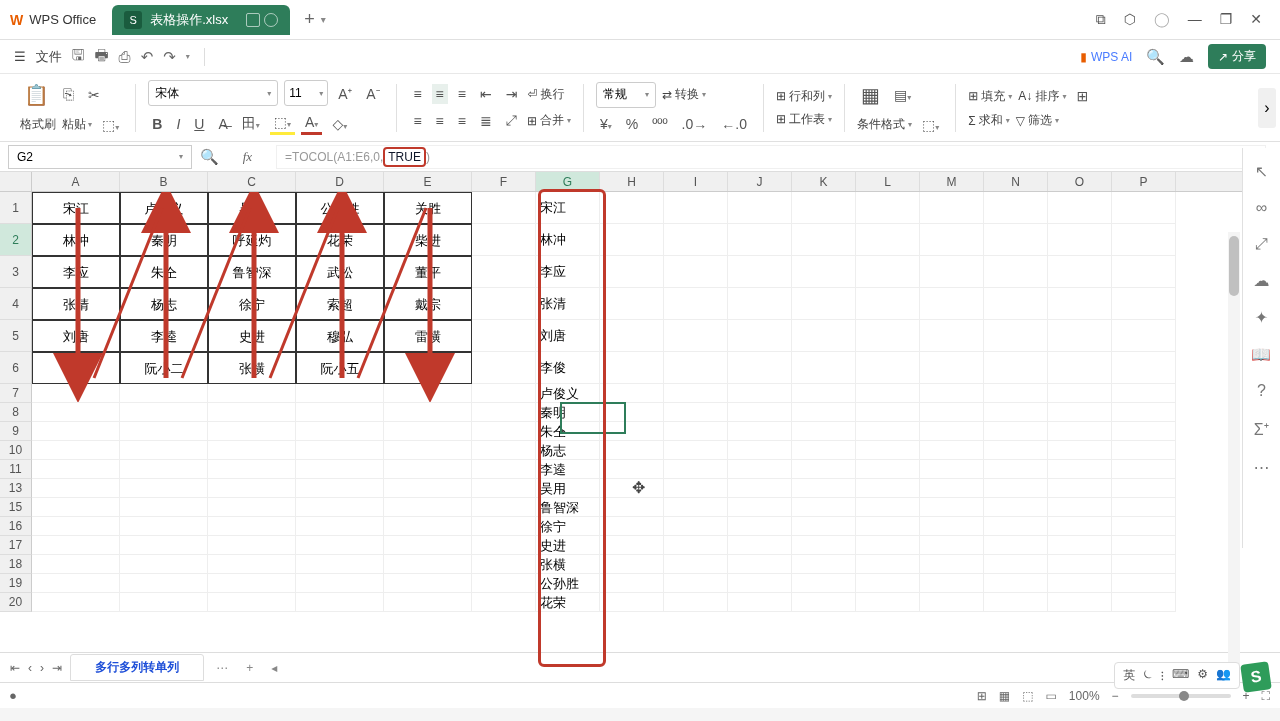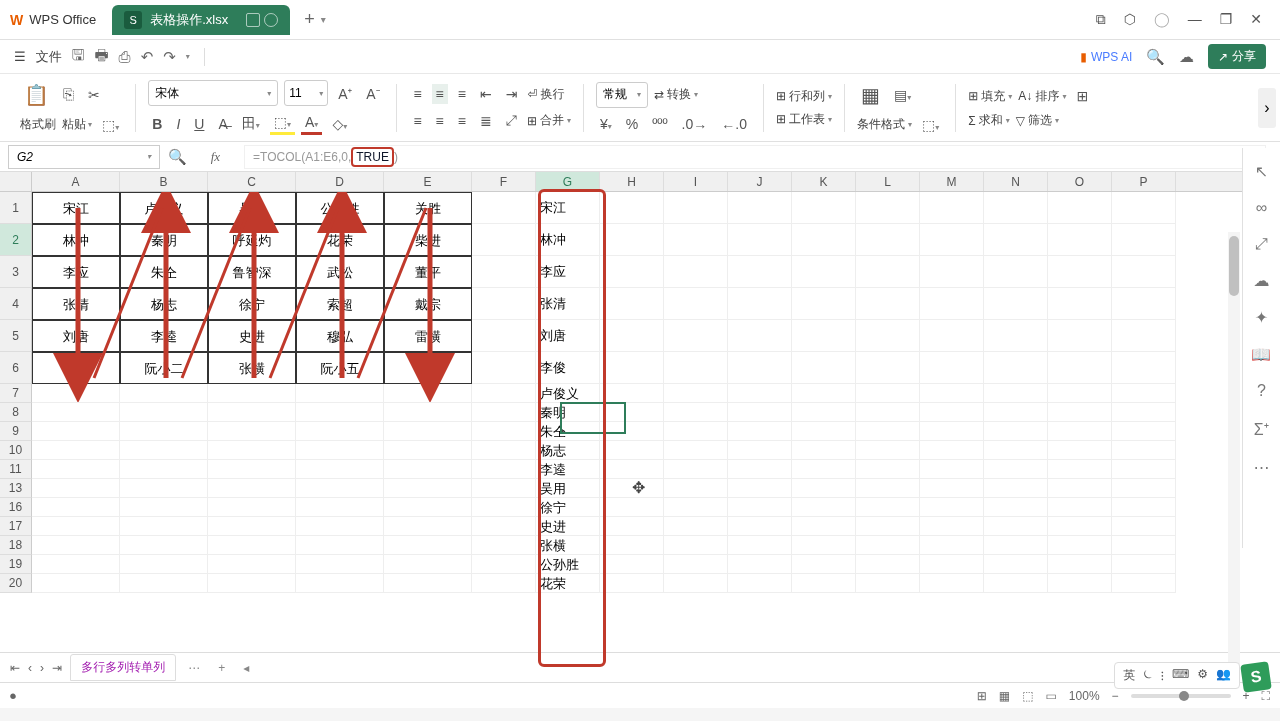--- a/index.html
+++ b/index.html
@@ -38,21 +38,21 @@
 .ribbon-divider { width: 1px; height: 48px; background: #e0e0e0; margin: 0 4px; }
 .font-select { width: 130px; height: 26px; border: 1px solid #ccc; border-radius: 3px; padding: 0 6px; font-size: 12px; display: flex; align-items: center; justify-content: space-between; background: #fff; }
 .size-select { width: 44px; height: 26px; border: 1px solid #ccc; border-radius: 3px; padding: 0 4px; font-size: 12px; display: flex; align-items: center; justify-content: space-between; background: #fff; }
 .ribbon-icon { font-size: 14px; color: #555; padding: 2px 4px; }
 .ribbon-btn { display: flex; align-items: center; gap: 3px; font-size: 12px; color: #444; }
 .drop-ar { font-size: 8px; color: #888; }
 .ribbon-more { position: absolute; right: 4px; top: 50%; transform: translateY(-50%); width: 18px; height: 40px; background: #f0f0f0; display: flex; align-items: center; justify-content: center; border-radius: 3px; }
 
 
 .formula-bar { height: 30px; background: #fff; display: flex; align-items: center; border-bottom: 1px solid #ddd; }
-.name-box { width: 152px; height: 24px; border: 1px solid #ccc; margin: 0 8px; padding: 0 8px; font-size: 12px; display: flex; align-items: center; justify-content: space-between; background: #fff; font-style: italic; }
+.name-box { width: 184px; height: 24px; border: 1px solid #ccc; margin: 0 8px; padding: 0 8px; font-size: 12px; display: flex; align-items: center; justify-content: space-between; background: #fff; }
 .fx-label { font-style: italic; font-family: serif; font-size: 13px; color: #666; margin: 0 24px; }
 .formula-input { flex: 1; height: 24px; border: 1px solid #f0f0f0; padding: 0 8px; font-size: 12px; color: #999; font-family: monospace; display: flex; align-items: center; }
 .formula-highlight { border: 2px solid #c0392b; border-radius: 4px; padding: 1px 3px; color: #0f172a; }
 .formula-drop { width: 14px; text-align: center; color: #888; font-size: 10px; }
 
 
 .grid-area { position: relative; background: #fff; height: 480px; overflow: hidden; }
 .col-headers { display: flex; height: 20px; background: #f0f0f0; border-bottom: 1px solid #ccc; }
 .corner { width: 32px; border-right: 1px solid #ccc; background: #f0f0f0; }
 .col-h { width: 88px; text-align: center; font-size: 12px; color: #555; border-right: 1px solid #ddd; line-height: 20px; }
@@ -69,21 +69,21 @@
 .cell.gcol { text-align: left; padding-left: 4px; }
 .row.tight .cell { line-height: 19px; }
 .cursor-icon { position: absolute; left: 632px; top: 306px; font-size: 16px; color: #444; }
 
 .sel-cell { position: absolute; left: 560px; top: 230px; width: 66px; height: 32px; border: 2px solid #2e7d5a; pointer-events: none; }
 
 
 .sheet-tabs { height: 30px; background: #fff; display: flex; align-items: center; border-top: 1px solid #ddd; padding: 0 8px; gap: 6px; font-size: 12px; }
 .sheet-nav { display: flex; gap: 4px; color: #666; }
 .sheet-nav span { padding: 0 2px; }
-.sheet-tab { background: #fff; padding: 4px 10px; border: 1px solid #ddd; border-radius: 3px 3px 0 0; color: #a21caf; }
+.sheet-tab { background: #fff; padding: 4px 24px; border: 1px solid #ddd; border-radius: 3px 3px 0 0; color: #1d4ed8; font-weight: bold; }
 .sheet-add { color: #888; padding: 0 6px; }
 
 
 .statusbar { height: 26px; background: #fff; display: flex; align-items: center; border-top: 1px solid #ddd; padding: 0 10px; font-size: 12px; color: #666; }
 .statusbar-right { margin-left: auto; display: flex; align-items: center; gap: 12px; }
 .zoom-slider { width: 100px; height: 4px; background: #ddd; position: relative; border-radius: 2px; }
 .zoom-thumb { position: absolute; left: 48px; top: -3px; width: 10px; height: 10px; background: #888; border-radius: 50%; }
 
 
 .side-panel { position: absolute; right: 0; top: 148px; width: 38px; height: 400px; background: #fff; border-left: 1px solid #e0e0e0; display: flex; flex-direction: column; align-items: center; gap: 18px; padding-top: 14px; }
@@ -207,21 +207,21 @@
       <span class="ribbon-icon">≡</span>
       <span class="ribbon-icon">≡</span>
       <span class="ribbon-icon">≣</span>
       <span class="ribbon-icon">⤢</span>
       <span class="ribbon-btn">⊞ <span>合并</span><span class="drop-ar">▾</span></span>
     </div>
   </div>
   <div class="ribbon-divider"></div>
   <div class="ribbon-group">
     <div class="ribbon-row">
-      <div class="font-select" style="width:52px">
+      <div class="font-select" style="width:60px">
           <span>常规</span>
           <span class="drop-ar">▾</span>
         </div>
       <span class="ribbon-btn">⇄ <span>转换</span><span class="drop-ar">▾</span></span>
     </div>
     <div class="ribbon-row">
       <span class="ribbon-icon">¥<span class="drop-ar">▾</span></span>
       <span class="ribbon-icon">%</span>
       <span class="ribbon-icon">ººº</span>
       <span class="ribbon-icon">.0→</span>
@@ -524,20 +524,39 @@
         <div class="cell narrow"></div>
         <div class="cell narrow"></div>
         <div class="cell narrow"></div>
         <div class="cell narrow"></div>
         <div class="cell narrow"></div>
         <div class="cell narrow"></div>
         <div class="cell narrow"></div>
         <div class="cell narrow"></div>
       </div>
       <div class="row tight">
+        <div class="row-h">15</div>
+        <div class="cell"></div>
+        <div class="cell"></div>
+        <div class="cell"></div>
+        <div class="cell"></div>
+        <div class="cell"></div>
+        <div class="cell narrow"></div>
+        <div class="cell narrow gcol">鲁智深</div>
+        <div class="cell narrow"></div>
+        <div class="cell narrow"></div>
+        <div class="cell narrow"></div>
+        <div class="cell narrow"></div>
+        <div class="cell narrow"></div>
+        <div class="cell narrow"></div>
+        <div class="cell narrow"></div>
+        <div class="cell narrow"></div>
+        <div class="cell narrow"></div>
+      </div>
+      <div class="row tight">
         <div class="row-h">16</div>
         <div class="cell"></div>
         <div class="cell"></div>
         <div class="cell"></div>
         <div class="cell"></div>
         <div class="cell"></div>
         <div class="cell narrow"></div>
         <div class="cell narrow gcol">徐宁</div>
         <div class="cell narrow"></div>
         <div class="cell narrow"></div>

